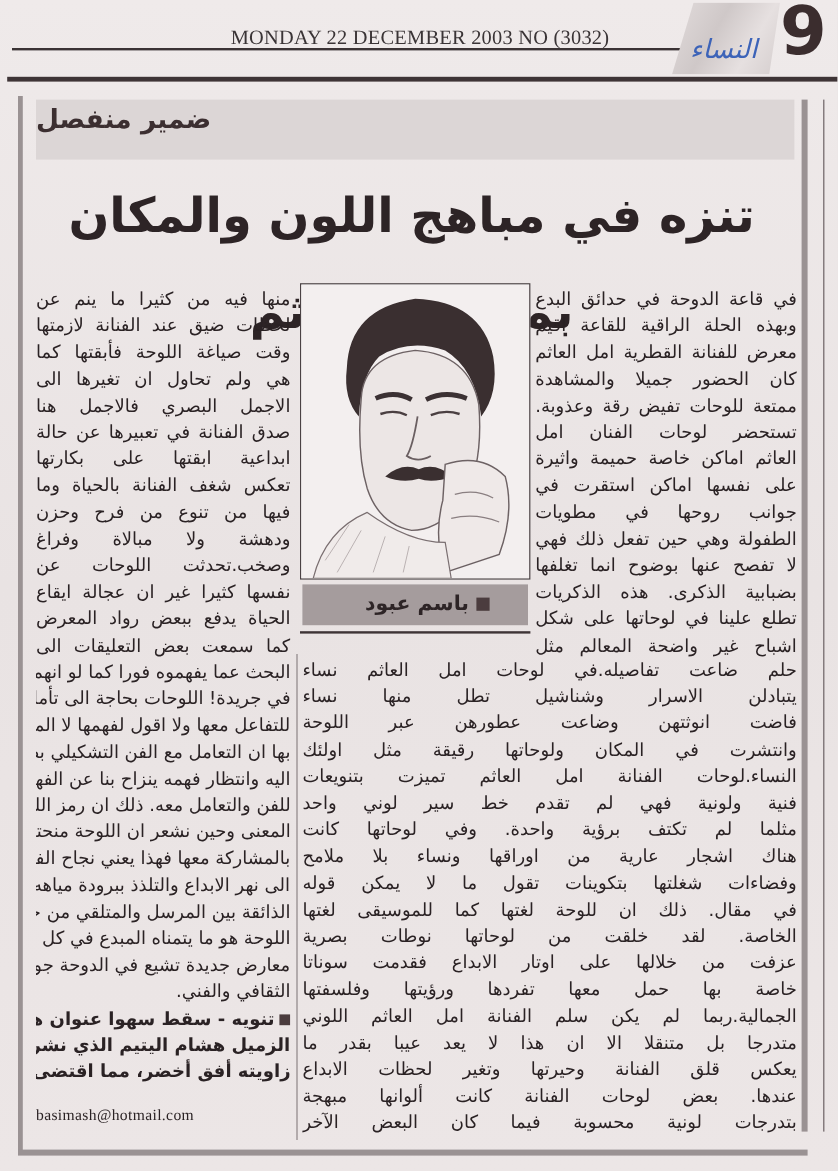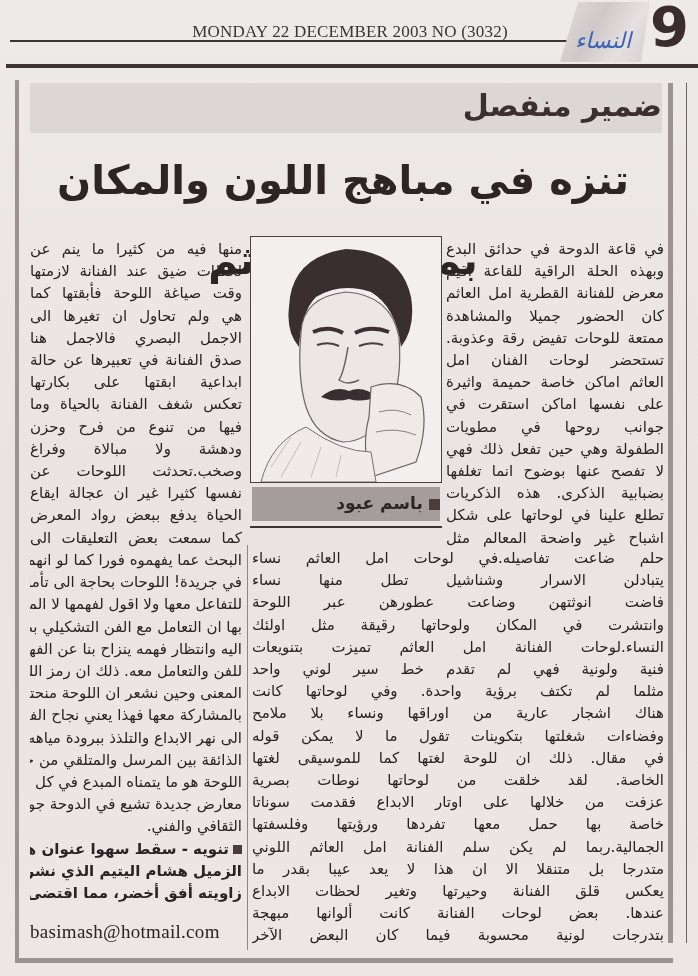--- a/index.html
+++ b/index.html
@@ -13,35 +13,35 @@
   .page-num{position:absolute;left:650px;top:-6px;font-family:"DejaVu Sans",sans-serif;font-weight:bold;font-size:56px;color:#3b2d2e;}
   .logo-deco{position:absolute;left:560px;top:2px;width:90px;height:60px;background:linear-gradient(120deg,#e2dcdc 0%,#cfc8c8 40%,#e6e0e0 70%,#d4cdcd 100%);clip-path:polygon(20% 0,100% 0,90% 100%,0 100%);}
   .handwriting{position:absolute;left:575px;top:28px;font-family:"DejaVu Serif",serif;font-size:22px;color:#3c63b8;font-style:italic;}
   
   .frame-left{position:absolute;left:15px;top:80px;width:4px;height:880px;background:#9a9293;}
   .frame-right{position:absolute;left:668px;top:83px;width:5px;height:860px;background:#9a9293;}
   .frame-right2{position:absolute;left:686px;top:83px;width:1px;height:860px;background:#6b6264;}
   .frame-bottom{position:absolute;left:15px;top:958px;width:658px;height:5px;background:#9a9293;}
   
   .kicker-band{position:absolute;left:30px;top:83px;width:632px;height:50px;background:#dcd6d6;}
-  .kicker{position:absolute;left:30px;top:88px;width:632px;text-align:right;font-family:"DejaVu Sans",sans-serif;font-weight:bold;font-size:30px;color:#3c2f31;direction:rtl;}
+  .kicker{position:absolute;left:30px;top:88px;width:632px;text-align:left;font-family:"DejaVu Sans",sans-serif;font-weight:bold;font-size:22px;color:#3c2f31;direction:rtl;}
   .headline{position:absolute;left:22px;top:140px;width:642px;text-align:center;font-family:"DejaVu Sans",sans-serif;font-weight:bold;font-size:40px;line-height:80px;color:#2d2426;direction:rtl;letter-spacing:-0.5px;}
   
   .col{position:absolute;direction:rtl;text-align:justify;font-family:"DejaVu Sans",sans-serif;font-size:15px;line-height:22.2px;color:#2a2224;}
   .col .ln{display:block;white-space:nowrap;text-align:justify;text-align-last:justify;overflow:hidden;}
   .col-right-top{left:446px;top:238px;width:218px;}
   .col-right-bottom{left:252px;top:547px;width:412px;}
   .col-left{left:30px;top:238px;width:212px;}
   .col-divider{position:absolute;left:247px;top:545px;width:1px;height:405px;background:#8d8587;}
   .bold-note{font-weight:bold;}
-  .email{position:absolute;left:30px;top:921px;width:220px;font-family:"Liberation Serif",serif;font-size:19px;color:#2a2224;direction:ltr;text-align:left;letter-spacing:0.3px;}
+  .email{position:absolute;left:30px;top:921px;width:220px;font-family:"Liberation Serif",serif;font-size:13px;color:#2a2224;direction:ltr;text-align:left;letter-spacing:0.3px;}
   
   .photo{position:absolute;left:250px;top:236px;width:190px;height:245px;border:1px solid #4a4244;background:#f2eeee;overflow:hidden;}
   .byline-band{position:absolute;left:252px;top:487px;width:188px;height:34px;background:#a59c9d;}
-  .byline{position:absolute;left:252px;top:493px;width:208px;text-align:center;direction:rtl;font-weight:bold;font-size:17px;color:#2d2426;padding-left:32px;}
+  .byline{position:absolute;left:252px;top:493px;width:208px;text-align:center;direction:rtl;font-weight:bold;font-size:17px;color:#2d2426;}
   .byline-sq{display:inline-block;width:11px;height:11px;background:#4b3c3e;margin-left:6px;vertical-align:middle;}
   .byline-rule{position:absolute;left:250px;top:526px;width:192px;height:2px;background:#3e3436;}
   .note-sq{display:inline-block;width:9px;height:9px;background:#4b3c3e;margin-left:4px;vertical-align:middle;}
 </style>
 </head>
 <body>
 
 <div class="page">
 
   <div class="masthead-date">MONDAY 22 DECEMBER 2003 NO (3032)</div>

